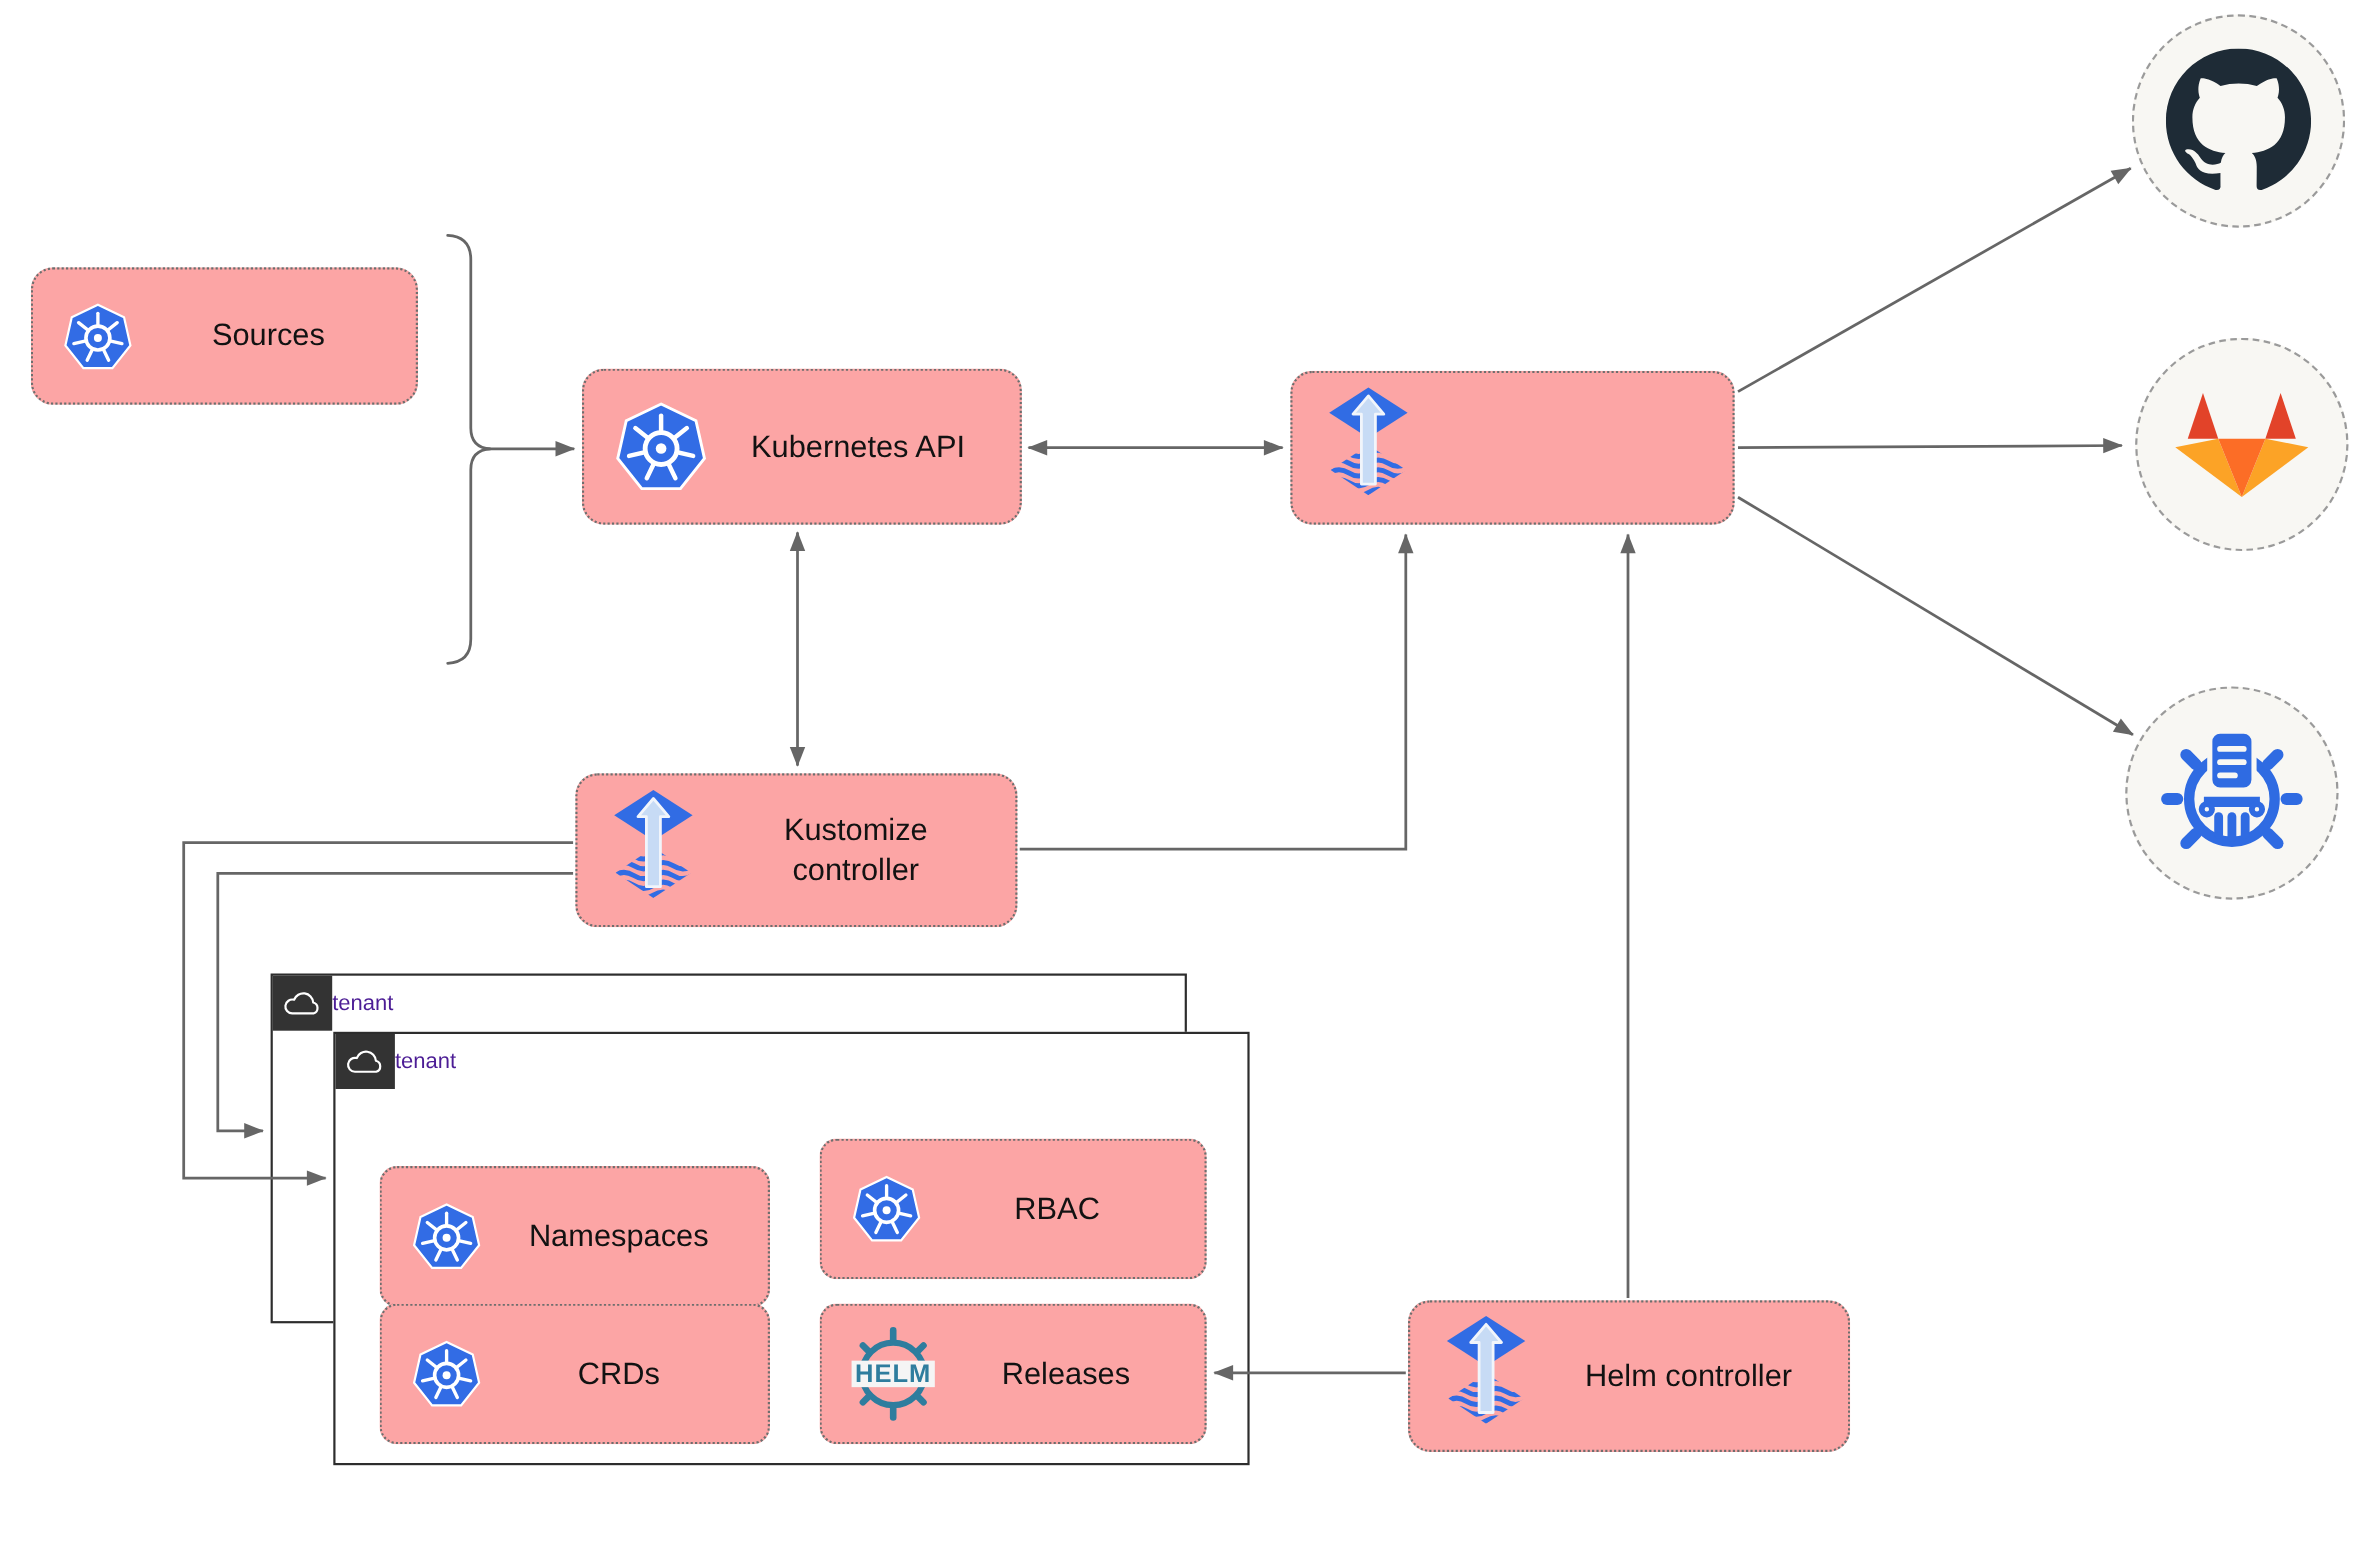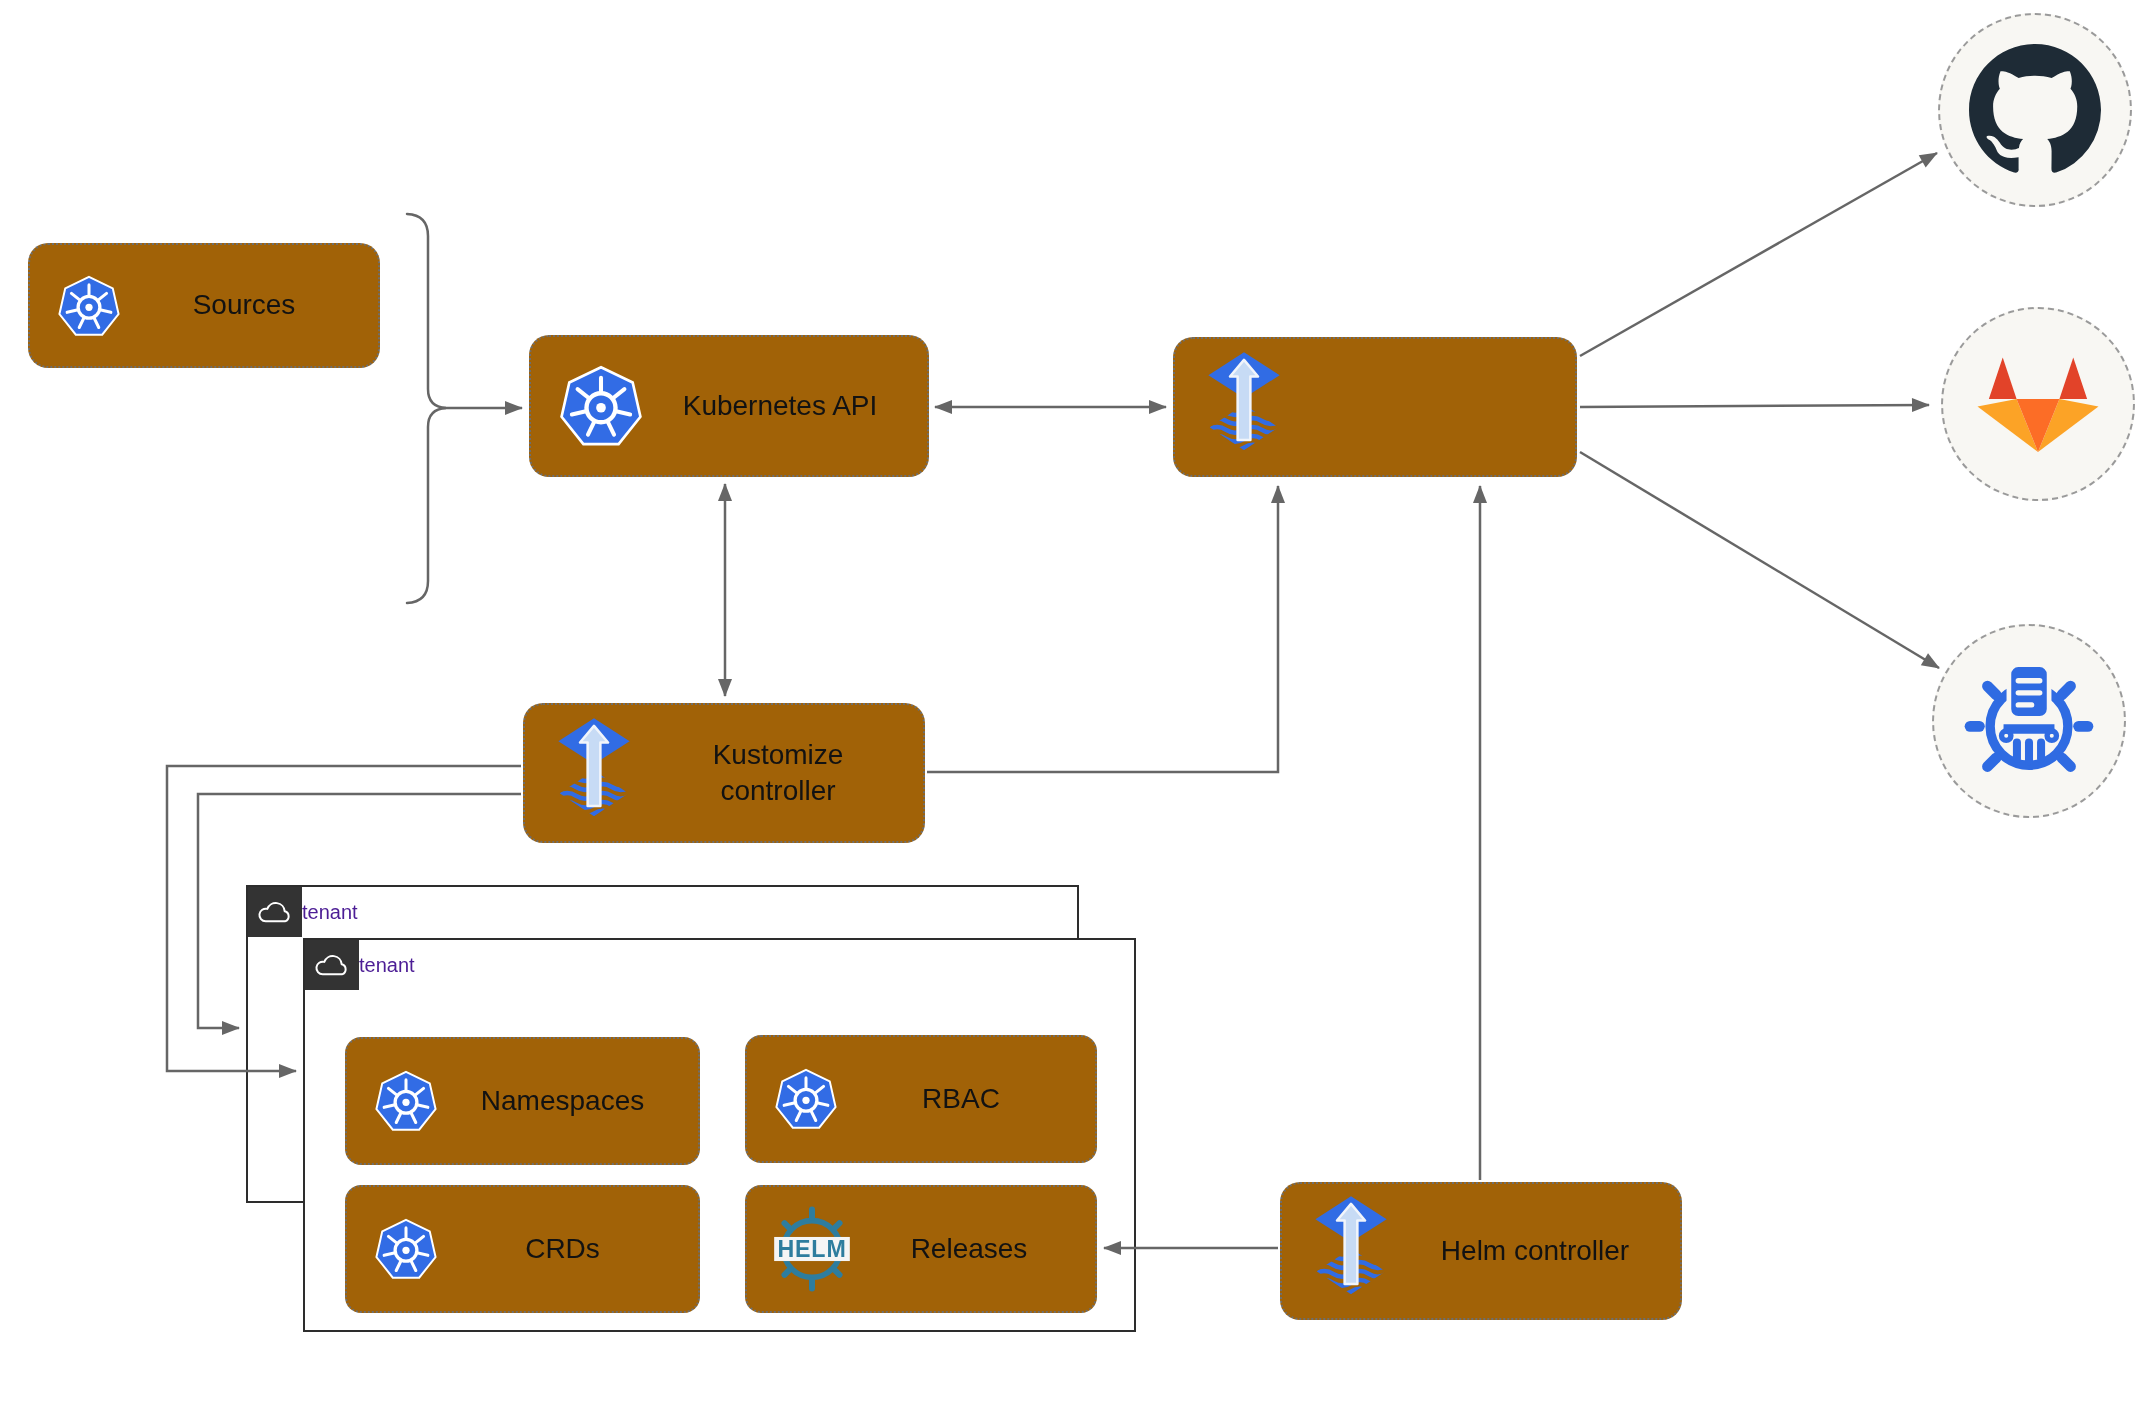--- a/index.html
+++ b/index.html
@@ -1,20 +1,20 @@
 <!DOCTYPE html>
 <html><head>
 <meta charset="utf-8">
 <style>
   html,body{margin:0;padding:0;background:#fff;}
   #canvas{position:relative;width:2144px;height:1407px;background:#fff;
           font-family:"Liberation Sans",sans-serif;overflow:hidden;}
 
   
-  .node{position:absolute;background:#a16207;border:2.5px dotted #6e6e6e;border-radius:20px;
+  .node{position:absolute;background:#fca5a5;border:2.5px dotted #6e6e6e;border-radius:20px;
         display:flex;align-items:center;box-sizing:border-box;z-index:5;}
   .node .label{flex:1;text-align:center;font-size:28px;color:#121212;line-height:1.3;padding-right:12px;}
   .node.ctrl .label{flex:none;width:190px;margin:0 auto;padding-right:0;}
   .inner{z-index:6;border-radius:16px;}
 
   
   .i-k8s-lg{width:88px;height:88px;margin-left:26px;flex:none;}
   .i-k8s-sm{width:66px;height:66px;margin-left:26px;flex:none;}
   .i-flux{width:78px;height:112px;margin-left:30px;flex:none;}
   .i-helm{width:86px;height:86px;margin-left:22px;flex:none;}
@@ -199,21 +199,21 @@
     <span class="label">Kustomize controller</span>
   </div>
 
   <div class="node ctrl" style="left:1280px;top:1182px;width:402px;height:138px">
     <svg class="i-flux" viewBox="0 0 60 88">
         <use href="#flux-logo"></use>
       </svg>
     <span class="label">Helm controller</span>
   </div>
 
-  <div class="node inner" style="left:345px;top:1037px;width:355px;height:128px">
+  <div class="node inner" style="left:345px;top:1060px;width:355px;height:128px">
     <svg class="i-k8s-sm" viewBox="0 0 100 100">
         <use href="#k8s-logo"></use>
       </svg>
     <span class="label">Namespaces</span>
   </div>
 
   <div class="node inner" style="left:745px;top:1035px;width:352px;height:128px">
     <svg class="i-k8s-sm" viewBox="0 0 100 100">
         <use href="#k8s-logo"></use>
       </svg>

